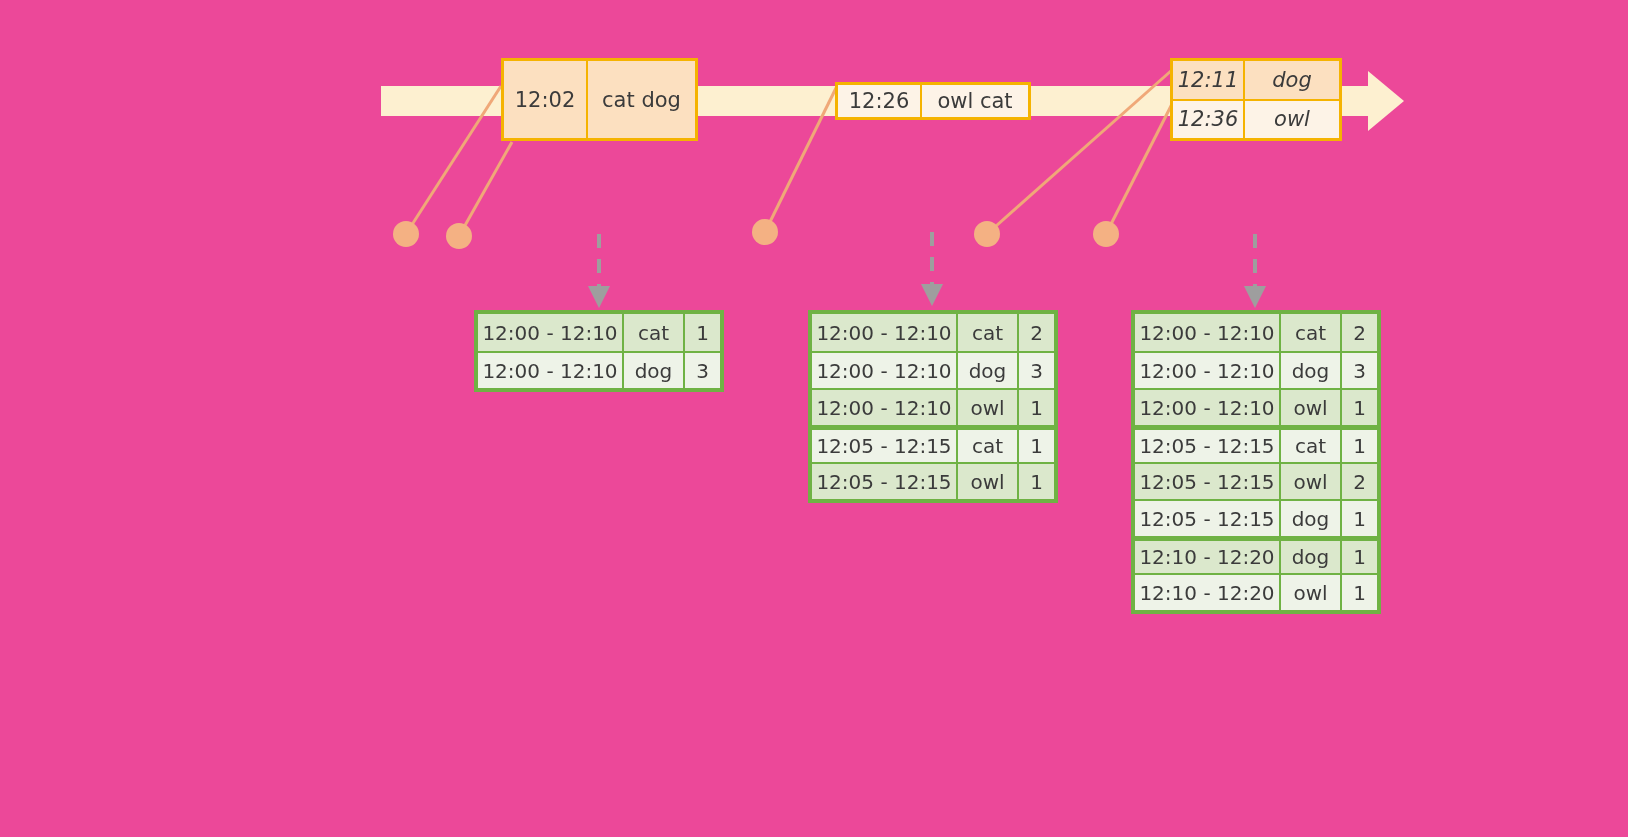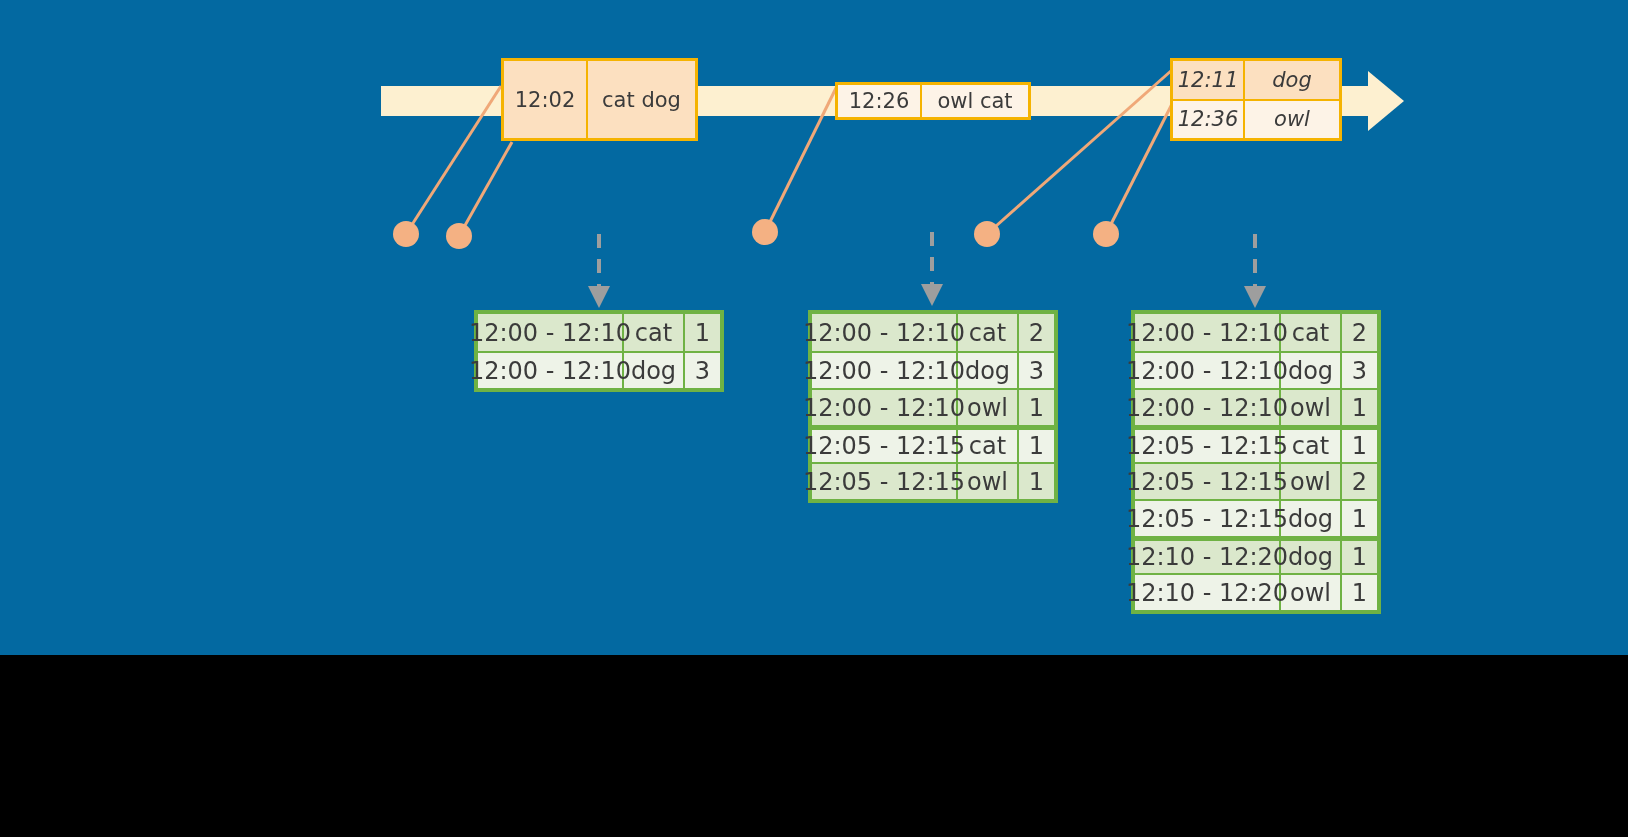--- a/index.html
+++ b/index.html
@@ -3,22 +3,22 @@
 <meta charset="utf-8">
 <style>
   html, body {
     margin: 0;
     padding: 0;
     background: #000000;
   }
   #stage {
     position: relative;
     width: 1628px;
-    height: 655px;
-    background: #0369a1;
+    height: 837px;
+    background: #ec4899;
     overflow: hidden;
     font-family: "DejaVu Sans", sans-serif;
   }
 
   
   .timeline-band {
     position: absolute;
     background: #fdf0d0;
   }
   .timeline-head {
@@ -97,21 +97,21 @@
   .agg-row.shade-dark  { background: #dbe8cc; }
   .agg-row.shade-light { background: #eef3e8; }
   .agg-row + .agg-row { border-top: 2px solid #6fb244; }
   .agg-row.group-sep { border-top: 5px solid #6fb244; }
   .agg-cell {
     box-sizing: border-box;
     display: flex;
     align-items: center;
     justify-content: center;
     color: #3b3b3b;
-    font-size: 24px;
+    font-size: 20px;
     white-space: nowrap;
   }
   .agg-cell.c-window { border-right: 2px solid #6fb244; }
   .agg-cell.c-word   { border-right: 2px solid #6fb244; }
 </style>
 </head>
 <body>
 
 <div id="stage">
 

